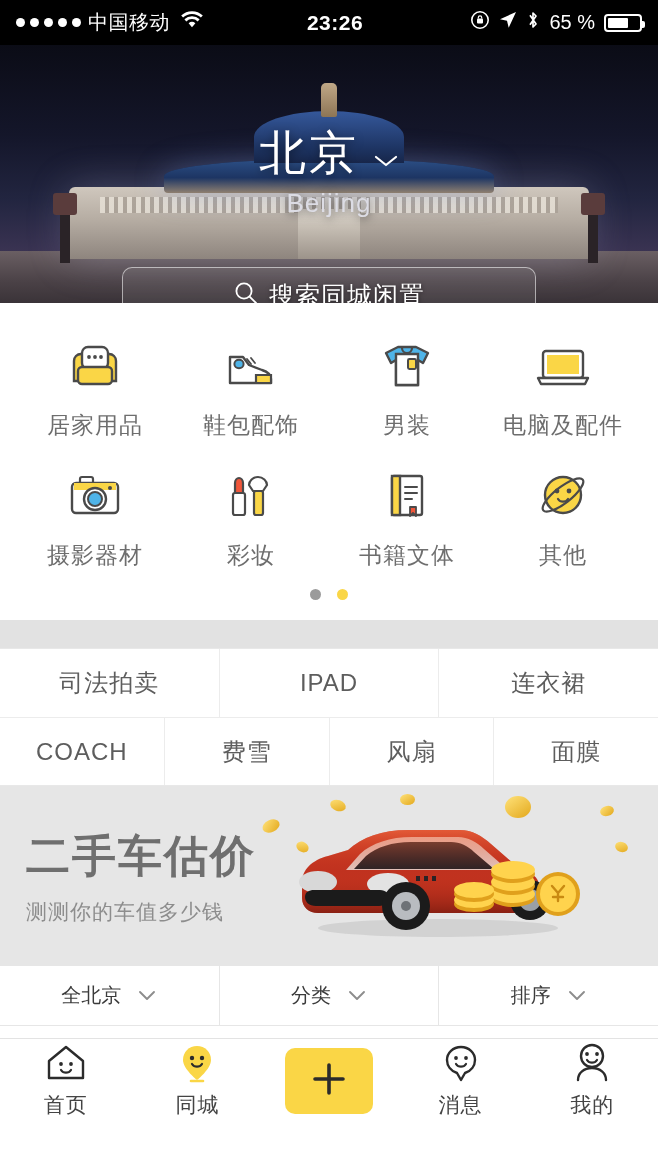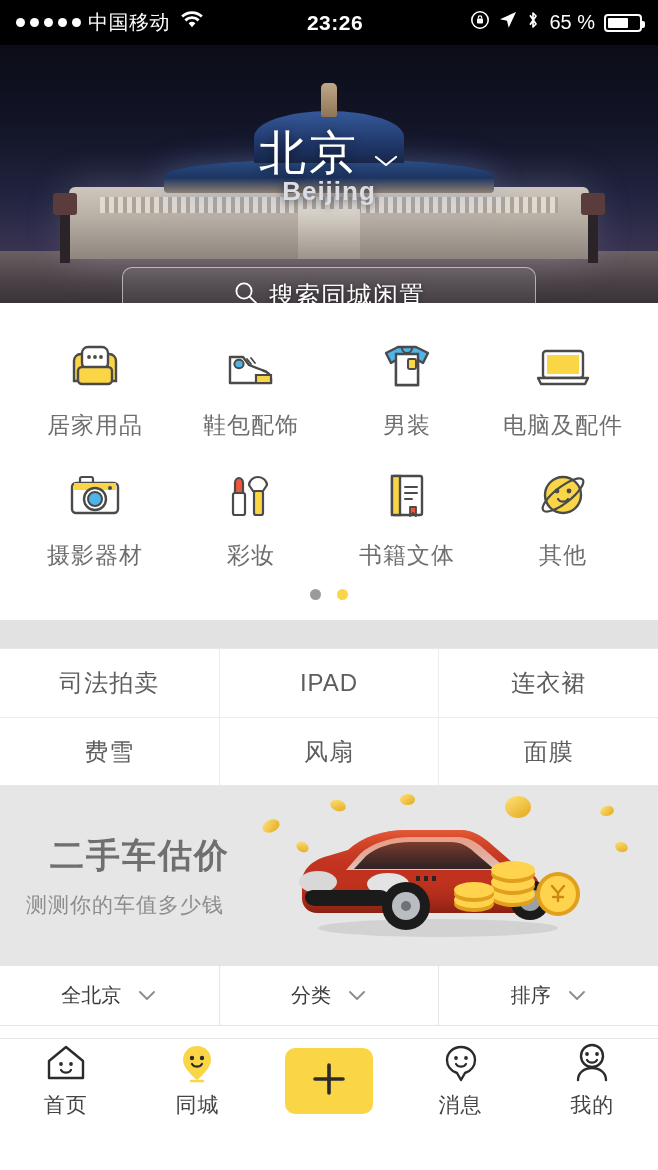--- a/index.html
+++ b/index.html
@@ -89,23 +89,22 @@
   .city-wrap {
     position:absolute; top:84px; left:0; right:0; text-align:center; z-index:5;
   }
   .city-cn {
     display:inline-flex; align-items:center; gap:14px;
     color:#fff; font-size:47px; letter-spacing:3px; line-height:1;
     text-shadow:0 2px 10px rgba(0,0,0,.5);
   }
   .chev-hero { display:inline-block; }
   .city-en {
-    color:#dcdce4; font-size:26px; margin-top:0; letter-spacing:1px;
+    color:#dcdce4; font-size:26px; margin-top:12px; letter-spacing:1px;
     text-shadow:0 2px 8px rgba(0,0,0,.55);
-    font-weight:bold;
   }
   .searchbar {
     position:absolute; left:122px; right:122px; top:222px; height:56px; z-index:6;
     border:1px solid rgba(255,255,255,.55); border-radius:10px;
     background:rgba(255,255,255,.07);
     display:flex; align-items:center; justify-content:center; gap:10px;
   }
   .search-ph { color:#fff; font-size:25px; letter-spacing:1px; text-shadow:0 1px 4px rgba(0,0,0,.6); }
 
   
@@ -129,21 +128,21 @@
     font-size:24px; color:#5d5d5d; letter-spacing:1px;
   }
   .kw-cell + .kw-cell { border-left:1px solid #ececec; }
 
   
   .banner {
     flex:0 0 180px; background:#e6e6e6; position:relative; overflow:hidden;
     display:flex; align-items:center;
   }
   .banner-txt { padding-left:26px; z-index:3; }
-  .banner-title { font-size:34px; color:#6f6f6f; font-weight:bold; letter-spacing:2px;margin-left:24px; }
+  .banner-title { font-size:44px; color:#6f6f6f; font-weight:bold; letter-spacing:2px; }
   .banner-sub { font-size:21px; color:#8d8d8d; margin-top:12px; letter-spacing:1px; }
   .car { position:absolute; right:60px; bottom:26px; width:310px; height:120px; }
   .coin { position:absolute; border-radius:50%; background:linear-gradient(145deg,#ffe27a,#e3a81c); }
 
   
   .filters { flex:0 0 60px; background:#fff; display:flex; border-bottom:1px solid #e6e6e6; }
   .filter {
     flex:1; display:flex; align-items:center; justify-content:center; gap:16px;
     font-size:20px; color:#3b3b3b;
   }
@@ -367,20 +366,21 @@
 
   <div class="gap"></div>
 
   <div class="kw">
     <div class="kw-row">
       <div class="kw-cell">司法拍卖</div>
       <div class="kw-cell">IPAD</div>
       <div class="kw-cell">连衣裙</div>
     </div>
     <div class="kw-row">
+      <div class="kw-cell">COACH</div>
       <div class="kw-cell">费雪</div>
       <div class="kw-cell">风扇</div>
       <div class="kw-cell">面膜</div>
     </div>
   </div>
 
   <div class="banner">
     <div class="banner-txt">
       <div class="banner-title">二手车估价</div>
       <div class="banner-sub">测测你的车值多少钱</div>

